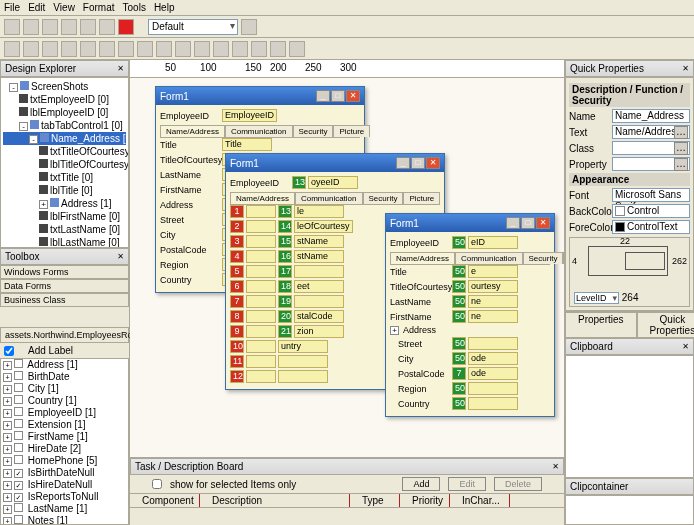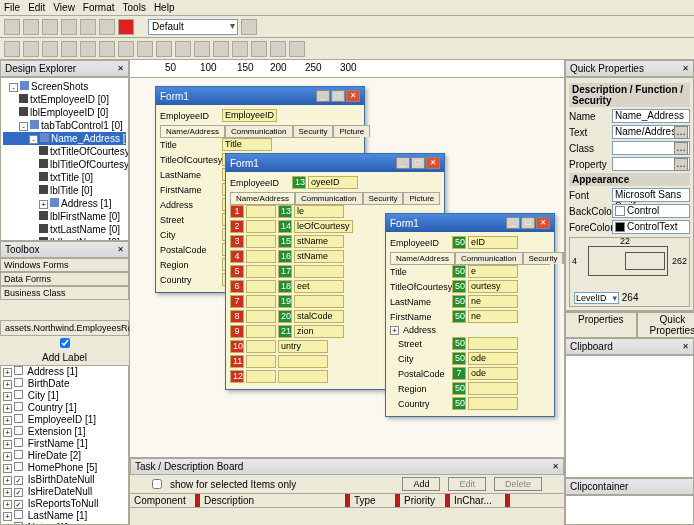--- a/index.html
+++ b/index.html
@@ -18,21 +18,21 @@
 .tree { flex: 1; background: white; border: 1px solid #aca899; overflow-y: auto; padding: 2px; font-size: 9px; line-height: 13px; }
 .tree-item { white-space: nowrap; padding-left: 2px; }
 .tree-item.sel { background: #316ac5; color: white; }
 .ti0 { padding-left: 6px; } .ti1 { padding-left: 16px; } .ti2 { padding-left: 26px; } .ti3 { padding-left: 36px; }
 .exp { display: inline-block; width: 9px; height: 9px; border: 1px solid #888; text-align: center; line-height: 7px; font-size: 8px; margin-right: 2px; background: white; color: black; }
 .ico { display: inline-block; width: 9px; height: 9px; background: #6688cc; margin-right: 2px; }
 .ico.a { background: #444; }
 .toolbox { height: 62px; display: flex; flex-direction: column; }
 .tbxcat { background: #ece9d8; border: 1px solid #aca899; padding: 1px 3px; font-size: 9px; }
 .assets { font-size: 9px; padding: 2px 4px; background: #ece9d8; border: 1px solid #aca899; }
-.addlbl { display: flex; align-items: center; gap: 4px; padding: 2px 4px; font-size: 9px; background: #ece9d8; flex-direction: column; }
+.addlbl { display: flex; align-items: center; gap: 14px; padding: 2px 4px; font-size: 9px; background: #ece9d8; }
 .addlbl input { width: 10px; height: 10px; }
 .fieldlist { flex: 1; background: white; border: 1px solid #aca899; overflow-y: auto; font-size: 9px; line-height: 12px; }
 .fld { padding: 0 2px; white-space: nowrap; }
 .fbox { display: inline-block; width: 9px; height: 9px; border: 1px solid #888; text-align: center; line-height: 7px; font-size: 7px; margin-right: 2px; }
 .fbox.chk::after { content: "✓"; }
 .center { flex: 1; display: flex; flex-direction: column; background: #fde047; position: relative; min-width: 0; }
 .ruler { height: 18px; background: white; border-bottom: 1px solid #aca899; font-size: 7px; position: relative; overflow: hidden; }
 .ruler span { position: absolute; top: 2px; }
 .canvas { flex: 1; background: #faf8f0; position: relative; overflow: hidden; }
 .form { position: absolute; background: #ece9d8; border: 1px solid #3a6ea5; box-shadow: 2px 2px 4px rgba(0,0,0,0.3); }
@@ -48,21 +48,21 @@
 .fval.grn { background: #209030; color: white; width: 14px; min-width: 14px; text-align: center; }
 .tabs { display: flex; gap: 0; margin-top: 3px; border-bottom: 1px solid #aca899; }
 .tab { background: #f0ecd8; border: 1px solid #aca899; border-bottom: none; padding: 1px 5px; font-size: 8px; }
 .tab.act { background: #f8f4d8; }
 .taskboard { height: 68px; border-top: 1px solid #aca899; background: #ece9d8; display: flex; flex-direction: column; }
 .tbrow { display: flex; align-items: center; padding: 2px 22px; gap: 8px; font-size: 9px; }
 .tbrow input[type=checkbox] { width: 10px; height: 10px; }
 .btn { background: #ece9d8; border: 1px solid #888; padding: 1px 10px; font-size: 9px; }
 .btn.dis { color: #888; }
 .tblhdr { display: flex; background: #ece9d8; border-top: 1px solid #aca899; border-bottom: 1px solid #aca899; font-size: 9px; }
-.tblhdr > div { padding: 1px 4px; border-right: 5px solid #b91c1c; }
+.tblhdr > div { padding: 1px 12px; border-right: 1px solid #b91c1c; }
 .right { width: 130px; display: flex; flex-direction: column; border-left: 1px solid #aca899; }
 .props { background: #ece9d8; border: 1px solid #aca899; padding: 3px; font-size: 9px; }
 .psec { font-weight: bold; background: #d8d4c8; padding: 1px 3px; margin-top: 2px; }
 .prow { display: flex; align-items: center; margin-top: 2px; gap: 3px; }
 .prow .pl { width: 40px; }
 .prow .pv { flex: 1; border: 1px solid #7f9db9; background: white; padding: 0 2px; height: 14px; line-height: 12px; position: relative; }
 .pv.dd::after { content: "…"; position: absolute; right: 1px; background: #d4d0c8; border: 1px solid #888; width: 12px; text-align: center; top: 0; height: 11px; line-height: 9px; }
 .swatch { display: inline-block; width: 10px; height: 10px; border: 1px solid #888; vertical-align: middle; margin-right: 2px; }
 .swatch.blk { background: black; } .swatch.wht { background: white; }
 .locpanel { border: 1px solid #aca899; padding: 4px; margin-top: 3px; position: relative; height: 70px; }
@@ -167,21 +167,21 @@
         <div class="fld"><span class="fbox">+</span><span class="fbox chk"></span> IsReportsToNull</div>
         <div class="fld"><span class="fbox">+</span><span class="fbox"></span> LastName [1]</div>
         <div class="fld"><span class="fbox">+</span><span class="fbox"></span> Notes [1]</div>
       </div>
   </div>
 
   <div class="center">
     <div class="ruler">
       <span style="left:35px">50</span>
         <span style="left:70px">100</span>
-        <span style="left:107px">150</span>
+        <span style="left:115px">150</span>
         <span style="left:140px">200</span>
         <span style="left:175px">250</span>
         <span style="left:210px">300</span>
     </div>
     <div class="canvas">
 
       <div class="form" style="left:25px;top:8px;width:210px;">
         <div class="form-title">
             <span>Form1</span>
             <div class="winbtns">

